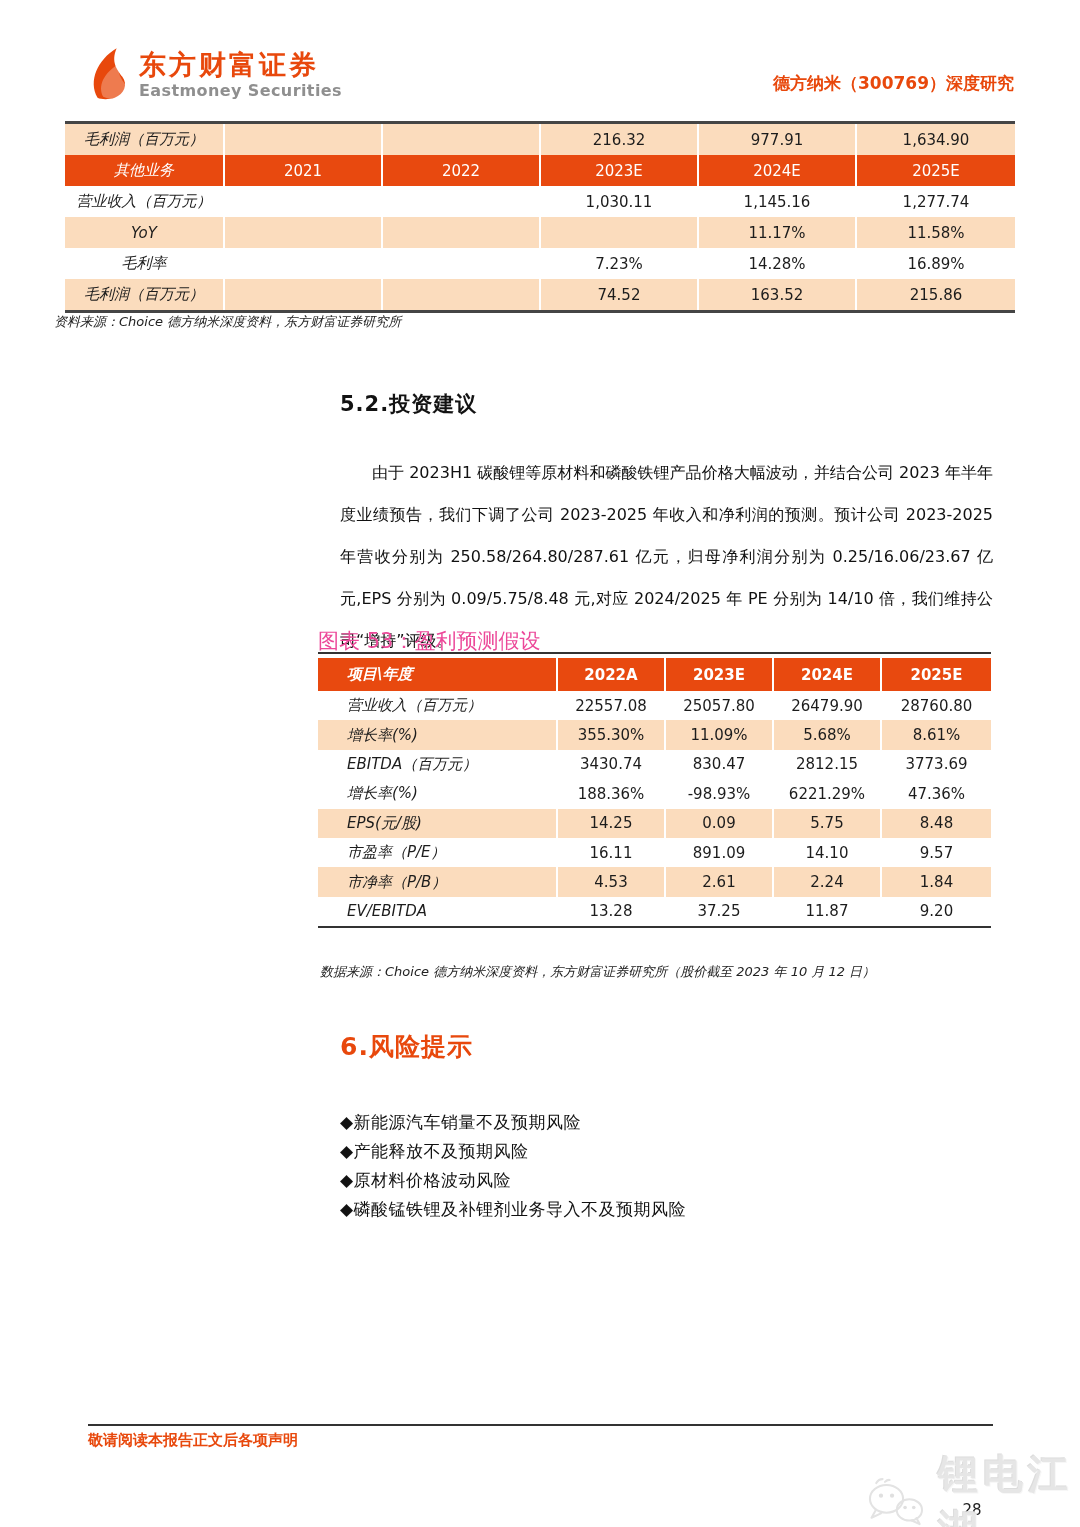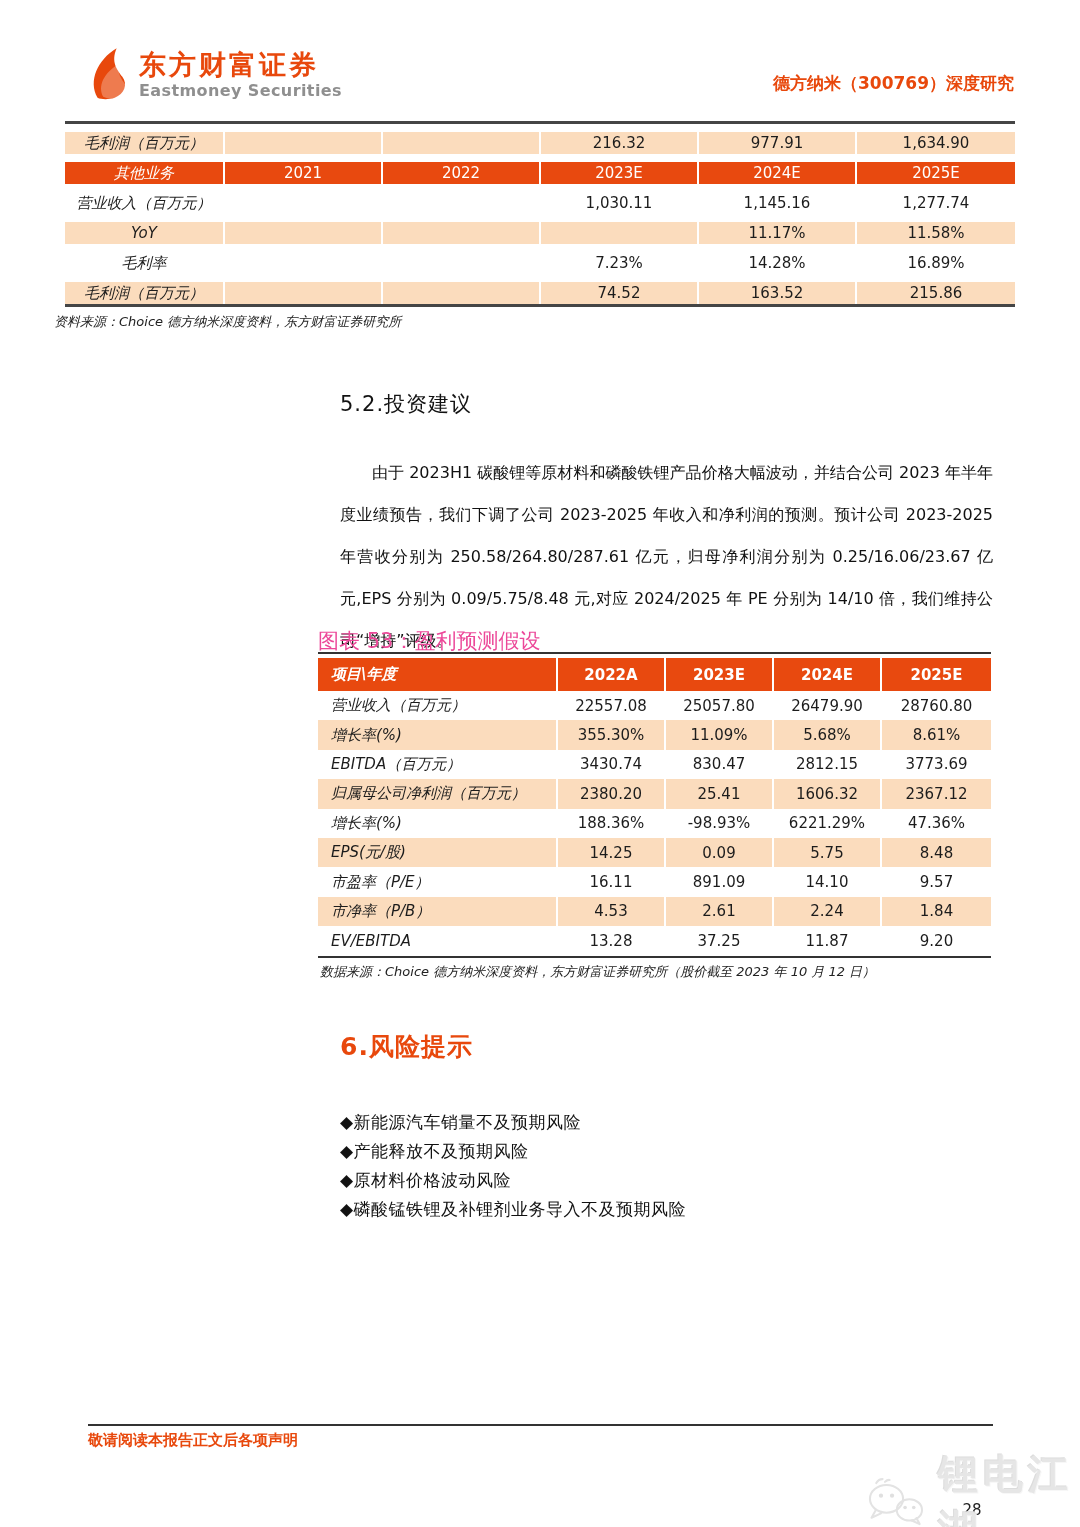--- a/index.html
+++ b/index.html
@@ -18,38 +18,38 @@
           border-right:2px solid #fff; overflow:hidden; white-space:nowrap; }
   .cell:last-child { border-right:none; }
   .lbl { font-style:italic; }
   .shade { background:#FBDCBD; }
   .head { background:#E8490F; }
   .head .cell { color:#fff; }
 
   
   .t1 { position:absolute; left:65px; top:121px; width:950px;
         border-top:3px solid #454545; border-bottom:3px solid #454545; }
-  .t1 .grid-row { grid-template-columns:160px 158px 158px 158px 158px 158px; height:22px;margin-top:8px; }
+  .t1 .grid-row { grid-template-columns:160px 158px 158px 158px 158px 158px; height:31px; }
 
   .src-note { position:absolute; font-size:13px; font-style:italic; color:#222; }
   .src-note.top { left:54px; top:313px; }
   .src-note.mid { left:320px; top:963px; }
 
   
-  .h52 { position:absolute; left:340px; top:390px; font-size:21px; font-weight:normal; color:#121212; letter-spacing:1px; }
+  .h52 { position:absolute; left:340px; top:390px; font-size:21px; font-weight:bold; color:#121212; letter-spacing:1px; }
   .para { position:absolute; left:340px; top:452px; width:653px; font-size:16px; line-height:42px;
           color:#111; text-align:justify; text-indent:2em; }
 
   
   .cap { position:absolute; left:318px; top:627px; font-size:21px; font-weight:normal; color:#ec4899; }
   .cap-rule { position:absolute; left:318px; top:652px; width:673px; border-top:2.5px solid #333; }
   .t2 { position:absolute; left:318px; top:658px; width:673px; border-bottom:2.5px solid #333; }
   .t2 .grid-row { grid-template-columns:240px 108px 108px 108px 109px; height:29.4px; }
   .t2 .grid-row.head { height:33px; }
-  .t2 .cell.first { justify-content:flex-start; padding-left:13px; }
+  .t2 .cell.first { justify-content:flex-start; padding-left:13px;margin-left:16px; }
   .t2 .head .cell { font-weight:bold; }
 
   
   .h6 { position:absolute; left:340px; top:1030px; font-size:25px; font-weight:bold; color:#E8480C; letter-spacing:1px; }
   .risks { position:absolute; left:340px; top:1108px; }
   .risk-item { font-size:17px; line-height:29px; color:#111; letter-spacing:0.5px; }
 
   
   .foot-rule { position:absolute; left:88px; top:1424px; width:905px; border-top:2px solid #333; }
   .disclaimer { position:absolute; left:88px; top:1431px; font-size:15px; font-weight:bold; color:#E8480C; }
@@ -155,27 +155,20 @@
         <div class="cell">11.09%</div>
         <div class="cell">5.68%</div>
         <div class="cell">8.61%</div>
       </div>
       <div class="grid-row plain">
         <div class="cell first lbl">EBITDA（百万元）</div>
         <div class="cell">3430.74</div>
         <div class="cell">830.47</div>
         <div class="cell">2812.15</div>
         <div class="cell">3773.69</div>
-      </div>
-      <div class="grid-row shade">
-        <div class="cell first lbl">归属母公司净利润（百万元）</div>
-        <div class="cell">2380.20</div>
-        <div class="cell">25.41</div>
-        <div class="cell">1606.32</div>
-        <div class="cell">2367.12</div>
       </div>
       <div class="grid-row plain">
         <div class="cell first lbl">增长率(%)</div>
         <div class="cell">188.36%</div>
         <div class="cell">-98.93%</div>
         <div class="cell">6221.29%</div>
         <div class="cell">47.36%</div>
       </div>
       <div class="grid-row shade">
         <div class="cell first lbl">EPS(元/股)</div>

